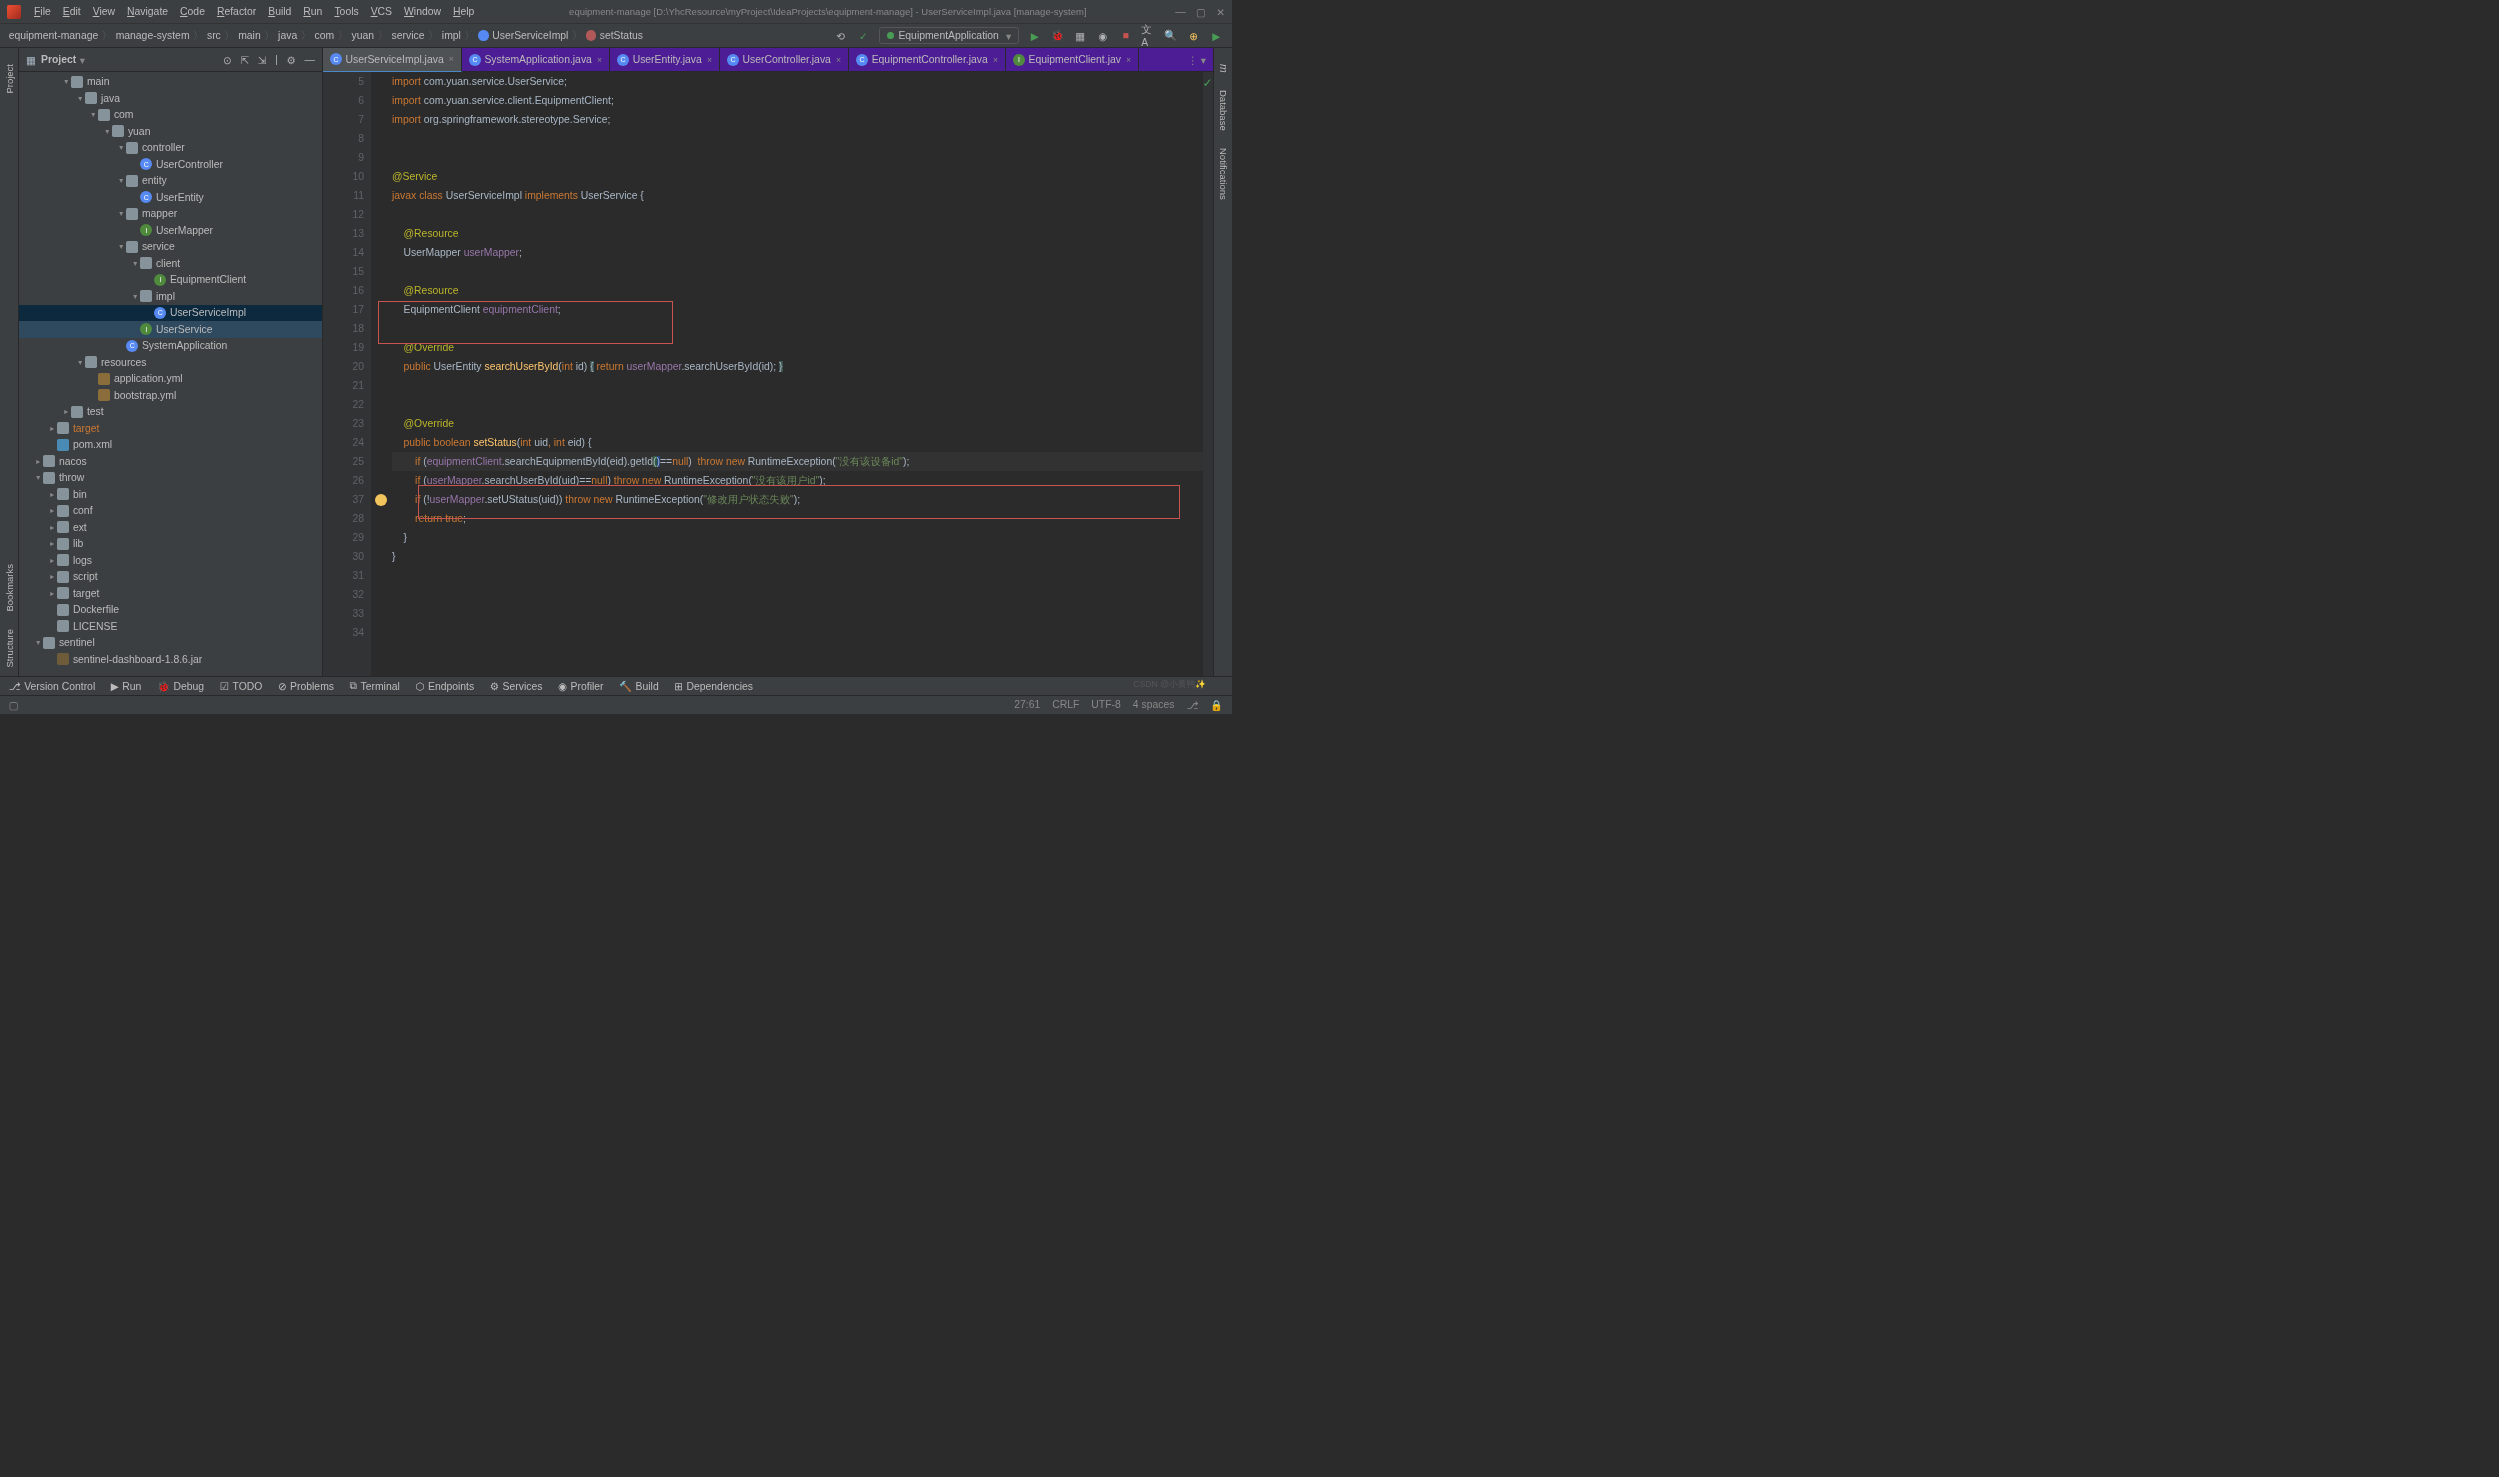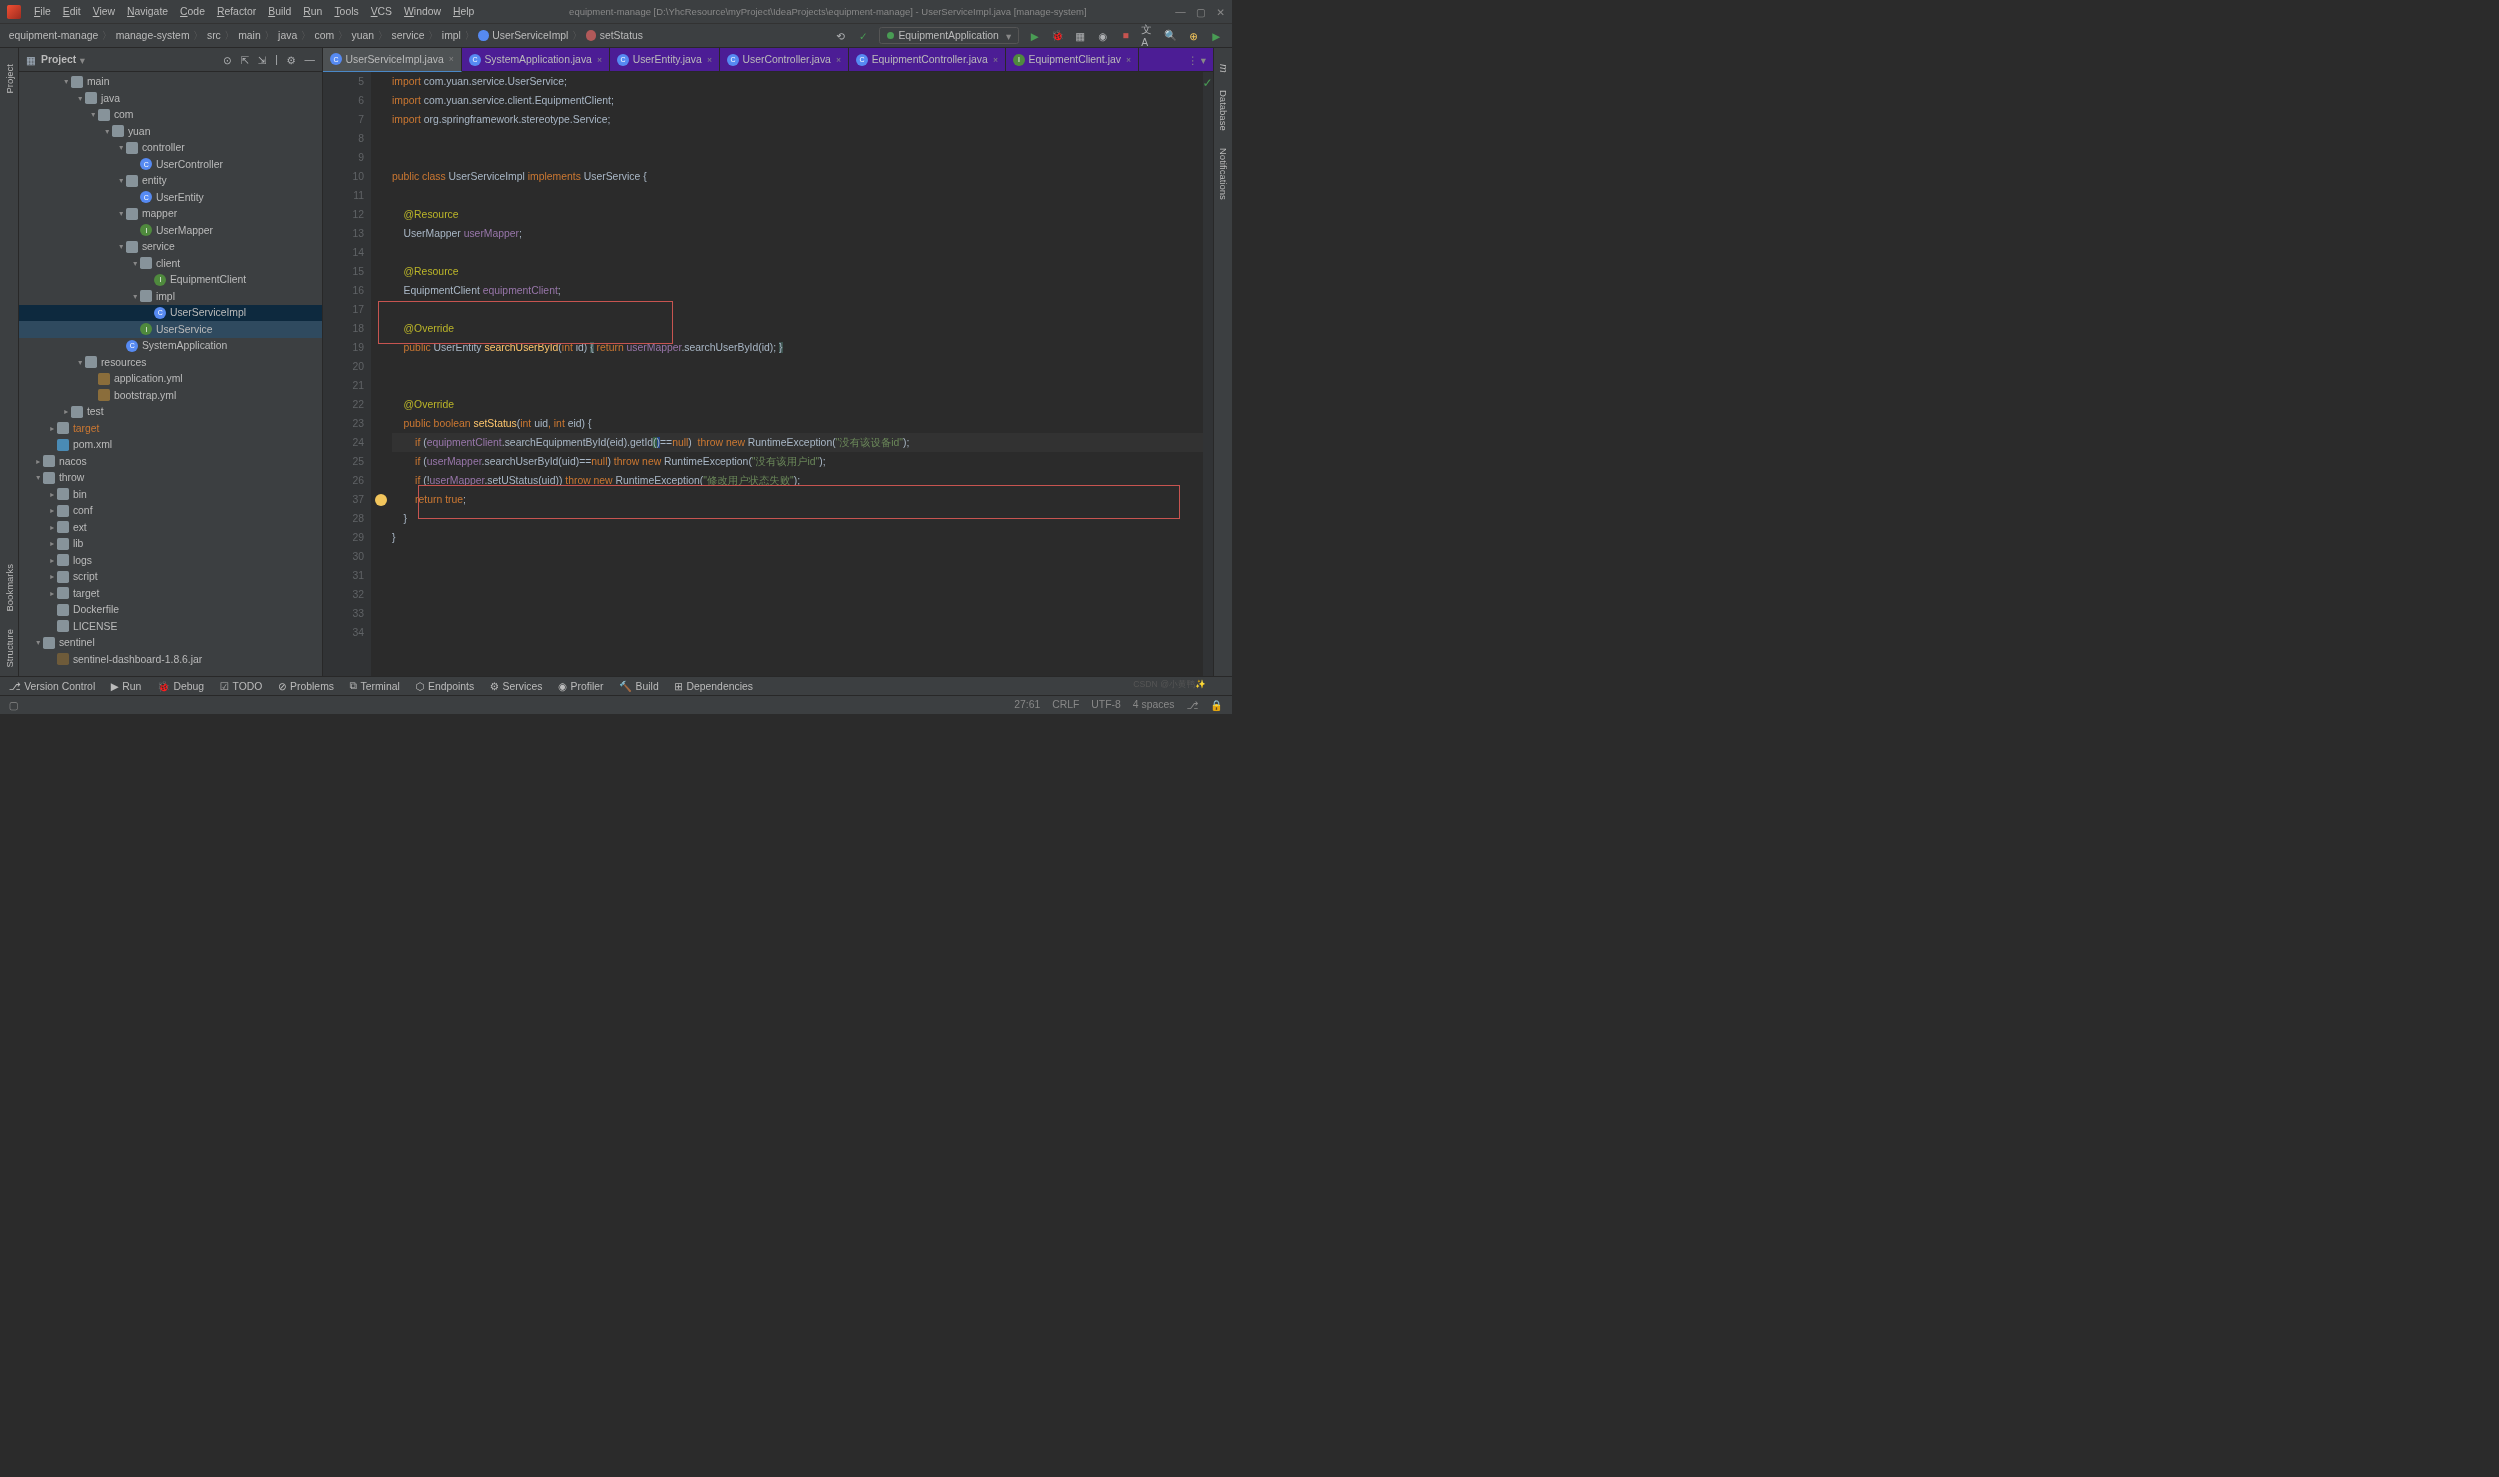--- a/index.html
+++ b/index.html
@@ -387,21 +387,22 @@
         </div>
       <div class="code" id="code">
         <div class="box-red" style="left:7px;top:229px;width:295px;height:43px"></div>
         <div class="box-red" style="left:47px;top:413px;width:762px;height:34px"></div>
         <span class="bulb" style="top:422px"></span>
       <div class="cl"><span class="kw">import</span> <span class="pkgc">com.yuan.service.</span><span class="type">UserService</span>;</div>
           <div class="cl"><span class="kw">import</span> <span class="pkgc">com.yuan.service.client.</span><span class="type">EquipmentClient</span>;</div>
           <div class="cl"><span class="kw">import</span> <span class="pkgc">org.springframework.stereotype.</span><span class="type">Service</span>;</div>
           <div class="cl"></div>
           <div class="cl"></div>
-          <div class="cl"><span class="kw">public class</span> <span class="type">UserServiceImpl</span> <span class="kw">implements</span> <span class="type">UserService</span> {</div>
+          <div class="cl"><span class="ann">@Service</span></div>
+          <div class="cl"><span class="kw">javax class</span> <span class="type">UserServiceImpl</span> <span class="kw">implements</span> <span class="type">UserService</span> {</div>
           <div class="cl"></div>
           <div class="cl">    <span class="ann">@Resource</span></div>
           <div class="cl">    <span class="type">UserMapper</span> <span class="fld">userMapper</span>;</div>
           <div class="cl"></div>
           <div class="cl">    <span class="ann">@Resource</span></div>
           <div class="cl">    <span class="type">EquipmentClient</span> <span class="fld">equipmentClient</span>;</div>
           <div class="cl"></div>
           <div class="cl">    <span class="ann">@Override</span></div>
           <div class="cl">    <span class="kw">public</span> <span class="type">UserEntity</span> <span class="mth">searchUserById</span>(<span class="kw">int</span> id) <span style="background:#3b514d">{</span> <span class="kw">return</span> <span class="fld">userMapper</span>.searchUserById(id); <span style="background:#3b514d">}</span></div>
           <div class="cl"></div>

